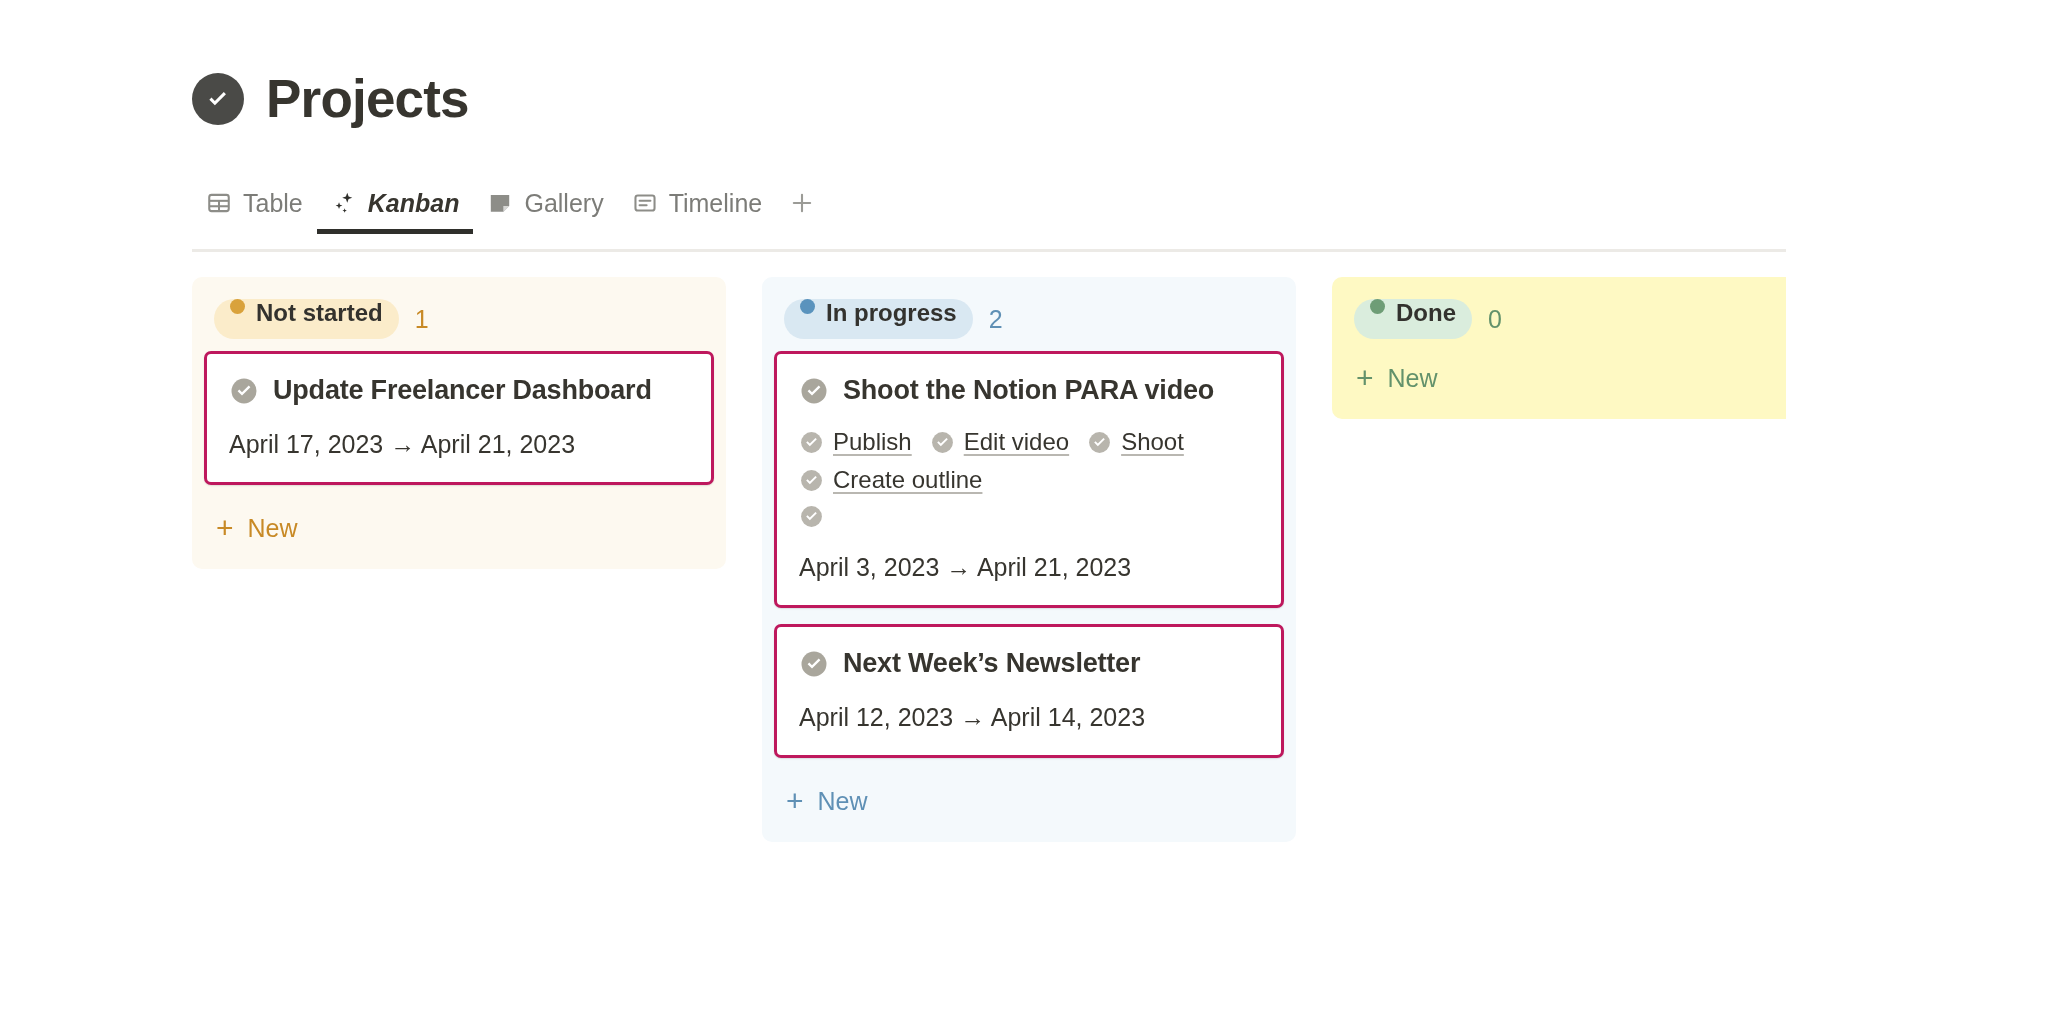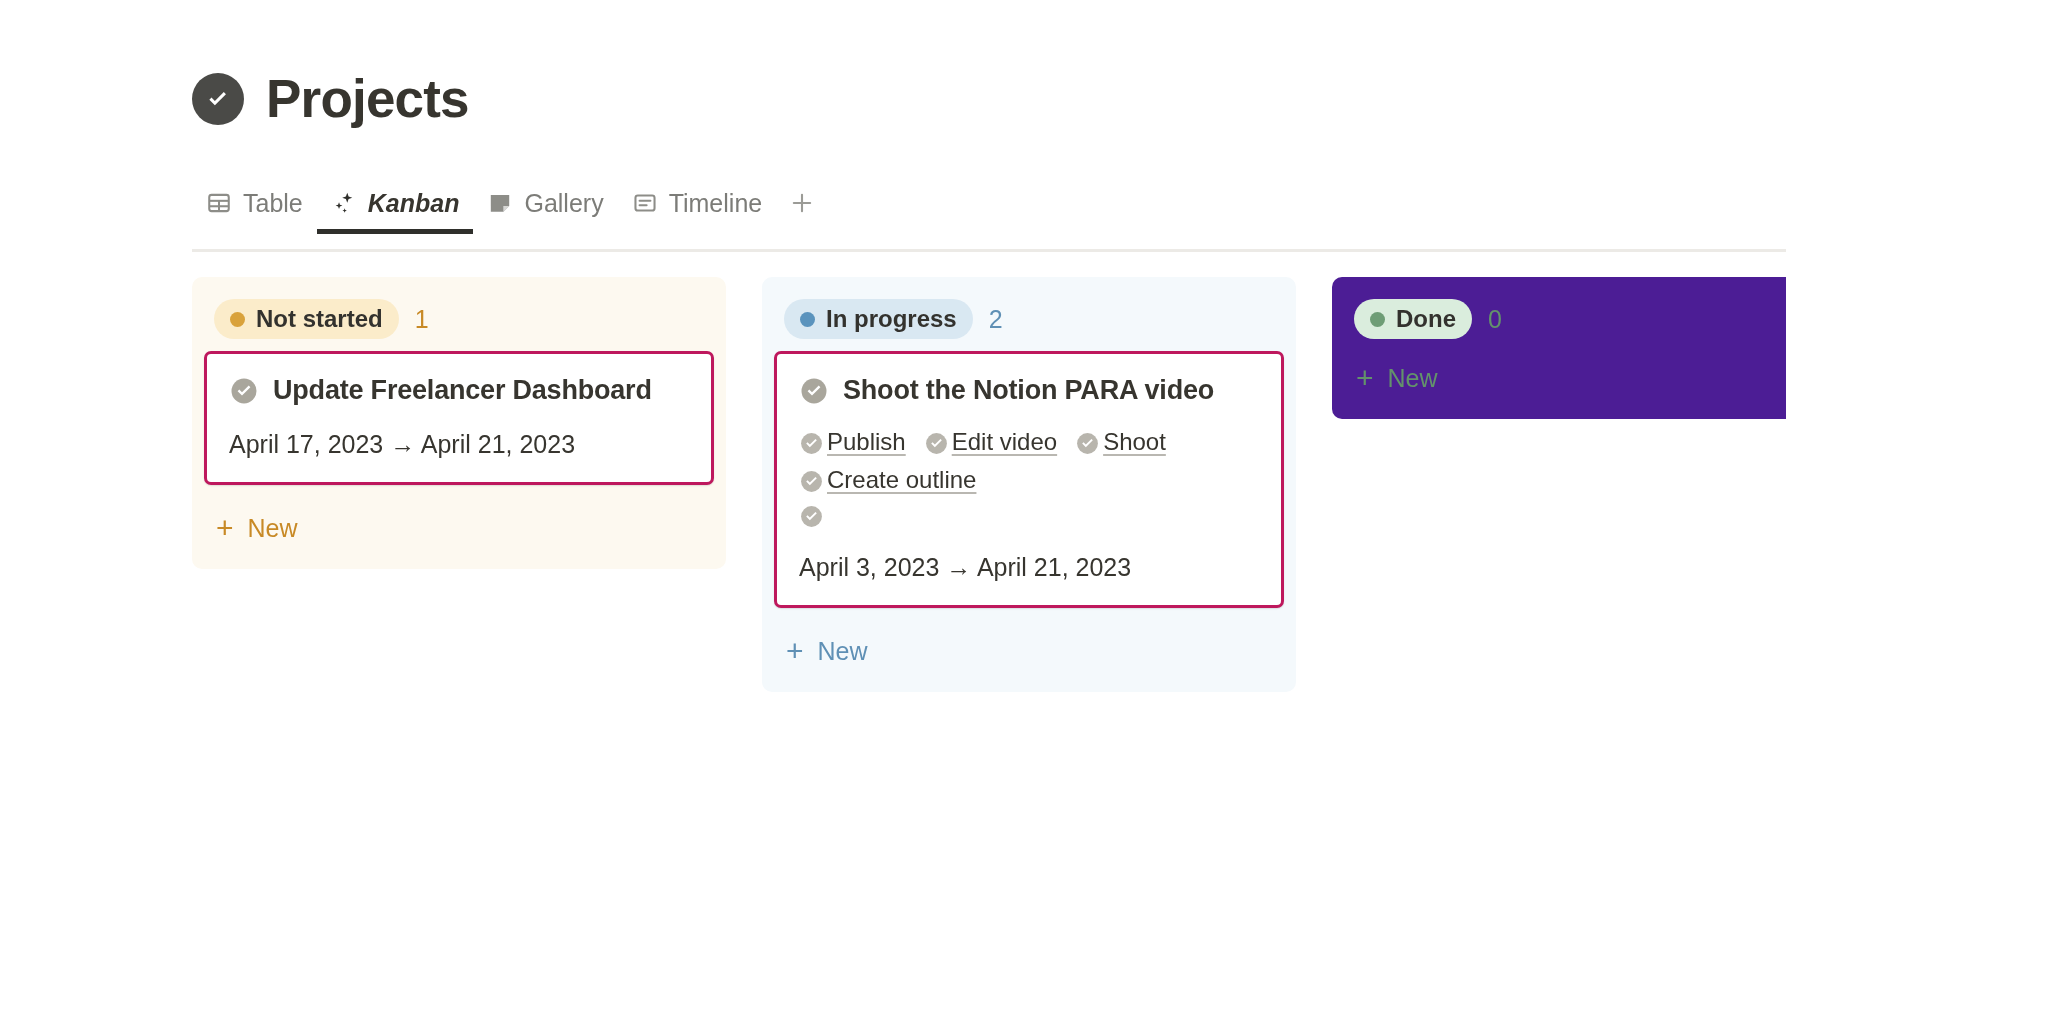--- a/index.html
+++ b/index.html
@@ -58,28 +58,28 @@
     position: absolute; left: 192px; top: 277px;
     display: flex; gap: 36px; align-items: flex-start;
   }
   .column {
     border-radius: 10px;
     padding: 12px 12px 14px 12px;
     display: flex; flex-direction: column;
   }
   .col-notstarted { width: 534px; background: #fdf9f0; }
   .col-inprogress { width: 534px; background: #f4f9fc; }
-  .col-done       { width: 534px; background: #4c1d95; }
+  .col-done       { width: 534px; background: #fef9c3; }
 
   .col-header {
     display: flex; align-items: center; gap: 16px;
     padding: 10px 10px 12px 10px;
   }
   .pill {
-    display: inline-flex; align-items: center; gap: 11px;
+    display: inline-flex; gap: 11px;
     height: 40px; padding: 0 16px; border-radius: 20px;
     font-size: 24px; font-weight: bold; color: #33322e;
     white-space: nowrap;
   }
   .pill-dot { width: 15px; height: 15px; border-radius: 50%; flex: none; }
   .count { font-size: 25px; }
 
   .card {
     background: #ffffff;
     border: 3px solid #be185d;
@@ -92,21 +92,21 @@
   .card-title {
     font-size: 27px; font-weight: bold; color: #37352f;
     letter-spacing: -0.2px;
   }
   .card-dates {
     font-size: 25px; color: #37352f; margin-top: 24px;
   }
 
   .subitems { margin-top: 22px; display: flex; flex-direction: column; gap: 10px; }
   .subrow { display: flex; align-items: center; flex-wrap: wrap; gap: 8px 18px; }
-  .subitem { display: inline-flex; align-items: flex-end; gap: 3px; cursor: pointer; }
+  .subitem { display: inline-flex; align-items: center; gap: 9px; cursor: pointer; }
   .subitem-label {
     font-size: 24px; color: #37352f;
     text-decoration: underline; text-underline-offset: 4px;
     text-decoration-color: #b9b7b1;
   }
 
   .check-circle { flex: none; display: block; }
 
   .new-btn {
     display: flex; align-items: center; gap: 14px;
@@ -265,20 +265,30 @@
                 <circle cx="12" cy="12" r="10" fill="#b8b5ad"></circle>
                 <path d="M10.4 15.6 6.9 12.1l1.3-1.3 2.2 2.2 5.4-5.4 1.3 1.3z" fill="#ffffff"></path>
               </svg>
             </span>
           </div>
         </div>
 
         <div class="card-dates">April 3, 2023 → April 21, 2023</div>
       </div>
 
+      <div class="card">
+        <div class="card-title-row">
+          <svg class="check-circle" width="30" height="30" viewBox="0 0 24 24">
+            <circle cx="12" cy="12" r="10" fill="#a9a69c"></circle>
+            <path d="M10.4 15.6 6.9 12.1l1.3-1.3 2.2 2.2 5.4-5.4 1.3 1.3z" fill="#ffffff"></path>
+          </svg>
+          <span class="card-title">Next Week’s Newsletter</span>
+        </div>
+        <div class="card-dates">April 12, 2023 → April 14, 2023</div>
+      </div>
 
       <div class="new-btn new-blue">
         <span class="new-plus">+</span>
         <span>New</span>
       </div>
     </div>
 
     <div class="column col-done">
       <div class="col-header">
         <span class="pill" style="background:#daeddd">

